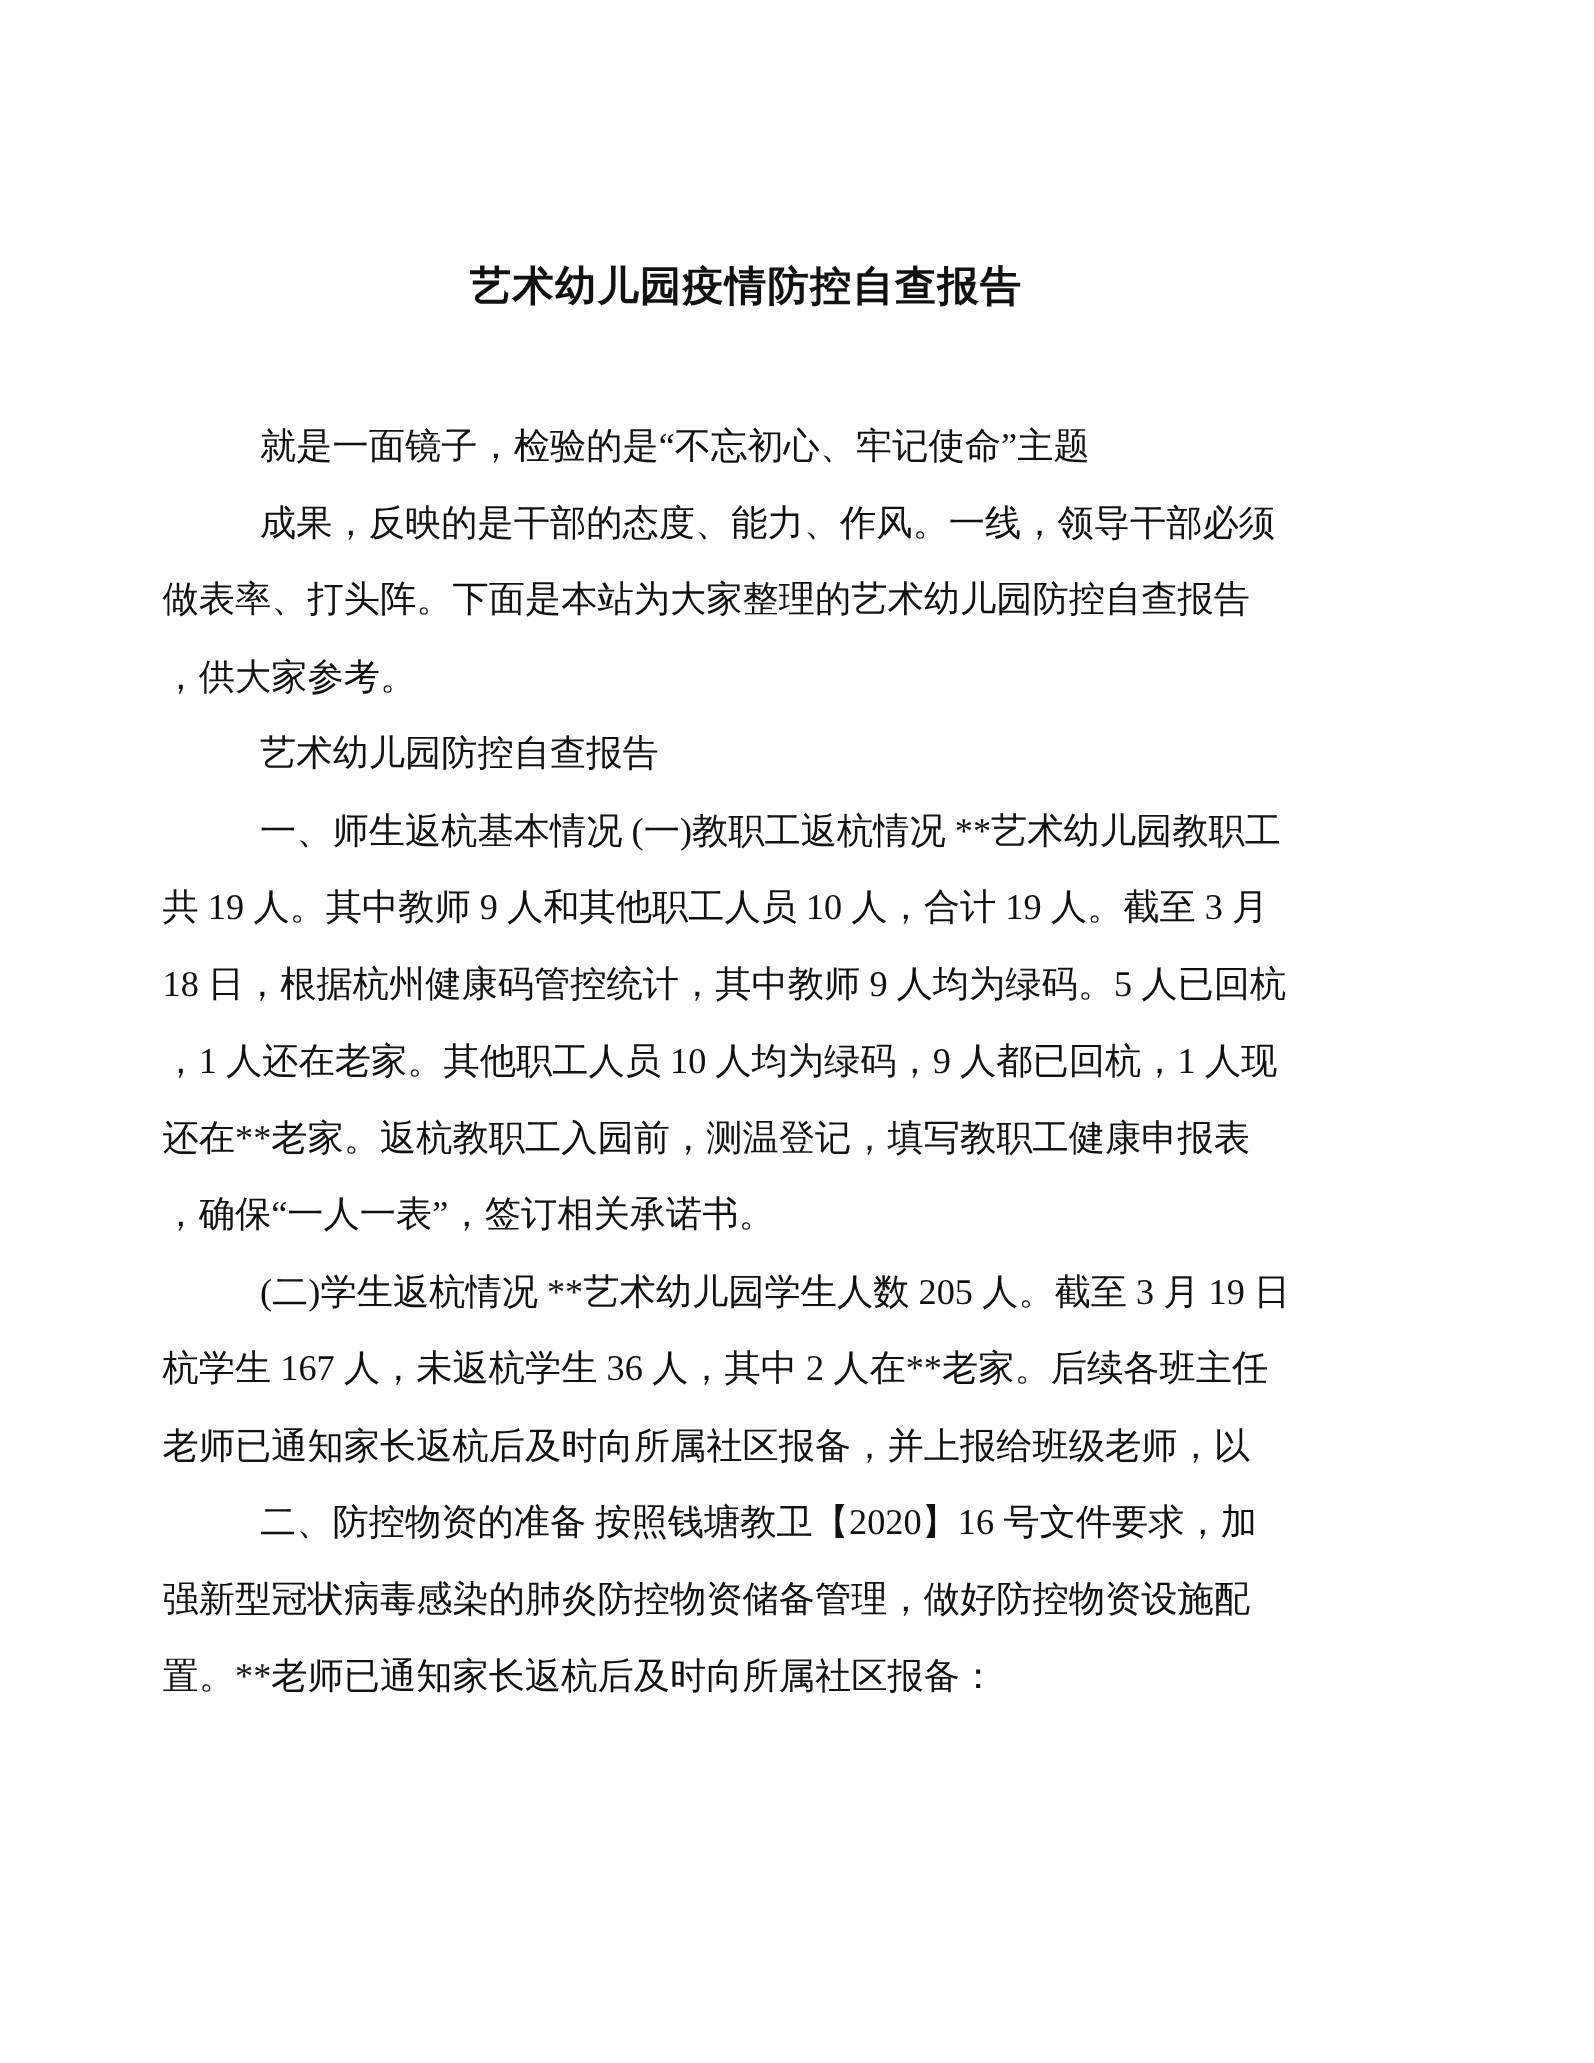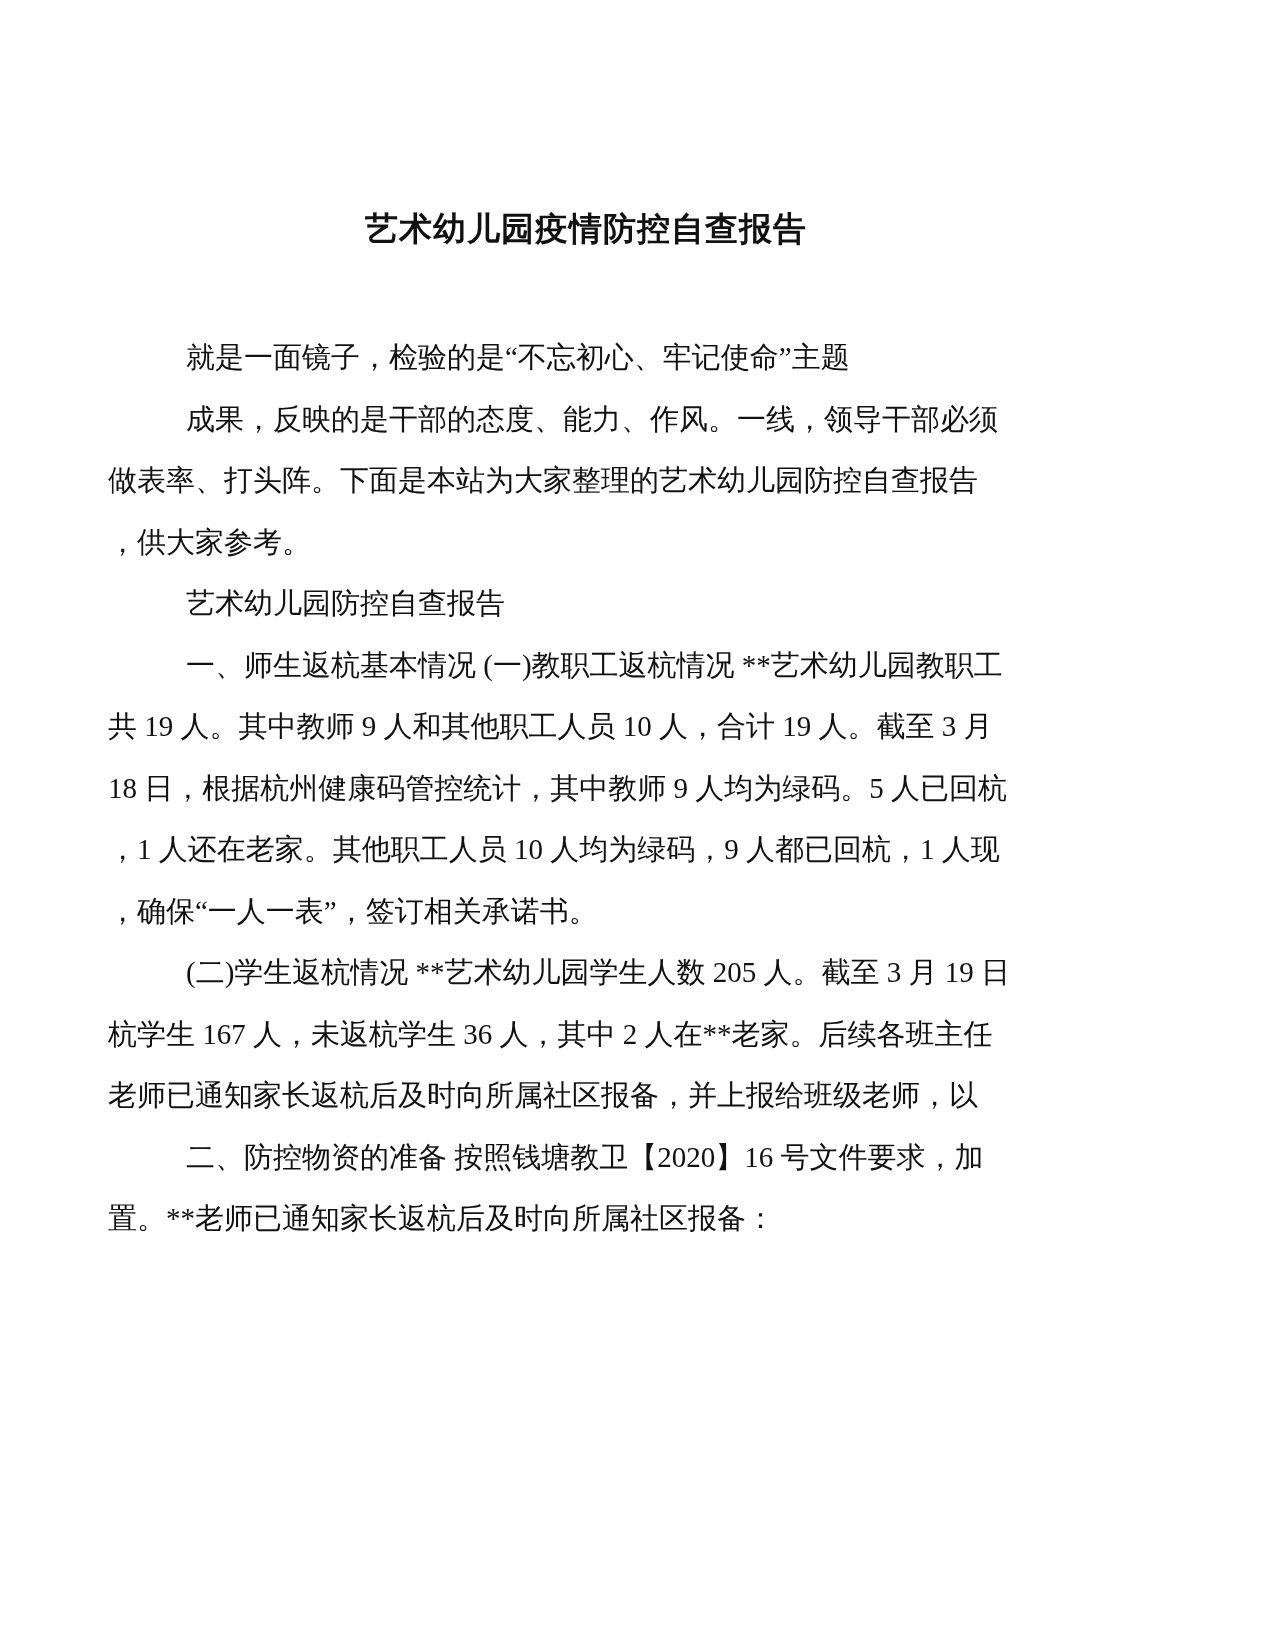--- a/index.html
+++ b/index.html
@@ -7,21 +7,21 @@
     padding: 0;
     background: #ffffff;
   }
   .page {
     position: relative;
     width: 1275px;
     height: 1650px;
     background: #ffffff;
     overflow: hidden;
     box-sizing: border-box;
-    padding: 197px 178px 0 75px;
+    padding: 197px 178px 0 97px;
     color: #111111;
   }
   .doc-title {
     text-align: center;
     font-family: "Liberation Sans", "DejaVu Sans", sans-serif;
     font-weight: 700;
     font-size: 33px;
     line-height: 64px;
     letter-spacing: 1px;
     margin: 0 0 66px 0;
@@ -49,20 +49,22 @@
   <div class="doc-body">
       <div class="line indent">就是一面镜子，检验的是“不忘初心、牢记使命”主题</div>
       <div class="line indent">成果，反映的是干部的态度、能力、作风。一线，领导干部必须</div>
       <div class="line">做表率、打头阵。下面是本站为大家整理的艺术幼儿园防控自查报告</div>
       <div class="line">，供大家参考。</div>
       <div class="line indent">艺术幼儿园防控自查报告</div>
       <div class="line indent">一、师生返杭基本情况 (一)教职工返杭情况 **艺术幼儿园教职工</div>
       <div class="line">共 19 人。其中教师 9 人和其他职工人员 10 人，合计 19 人。截至 3 月</div>
       <div class="line">18 日，根据杭州健康码管控统计，其中教师 9 人均为绿码。5 人已回杭</div>
       <div class="line">，1 人还在老家。其他职工人员 10 人均为绿码，9 人都已回杭，1 人现</div>
+      <div class="line">还在**老家。返杭教职工入园前，测温登记，填写教职工健康申报表</div>
       <div class="line">，确保“一人一表”，签订相关承诺书。</div>
       <div class="line indent">(二)学生返杭情况 **艺术幼儿园学生人数 205 人。截至 3 月 19 日</div>
       <div class="line">杭学生 167 人，未返杭学生 36 人，其中 2 人在**老家。后续各班主任</div>
       <div class="line">老师已通知家长返杭后及时向所属社区报备，并上报给班级老师，以</div>
       <div class="line indent">二、防控物资的准备 按照钱塘教卫【2020】16 号文件要求，加</div>
+      <div class="line">强新型冠状病毒感染的肺炎防控物资储备管理，做好防控物资设施配</div>
       <div class="line">置。**老师已通知家长返杭后及时向所属社区报备：</div>
     </div>
 </div>
 
 </body></html>

